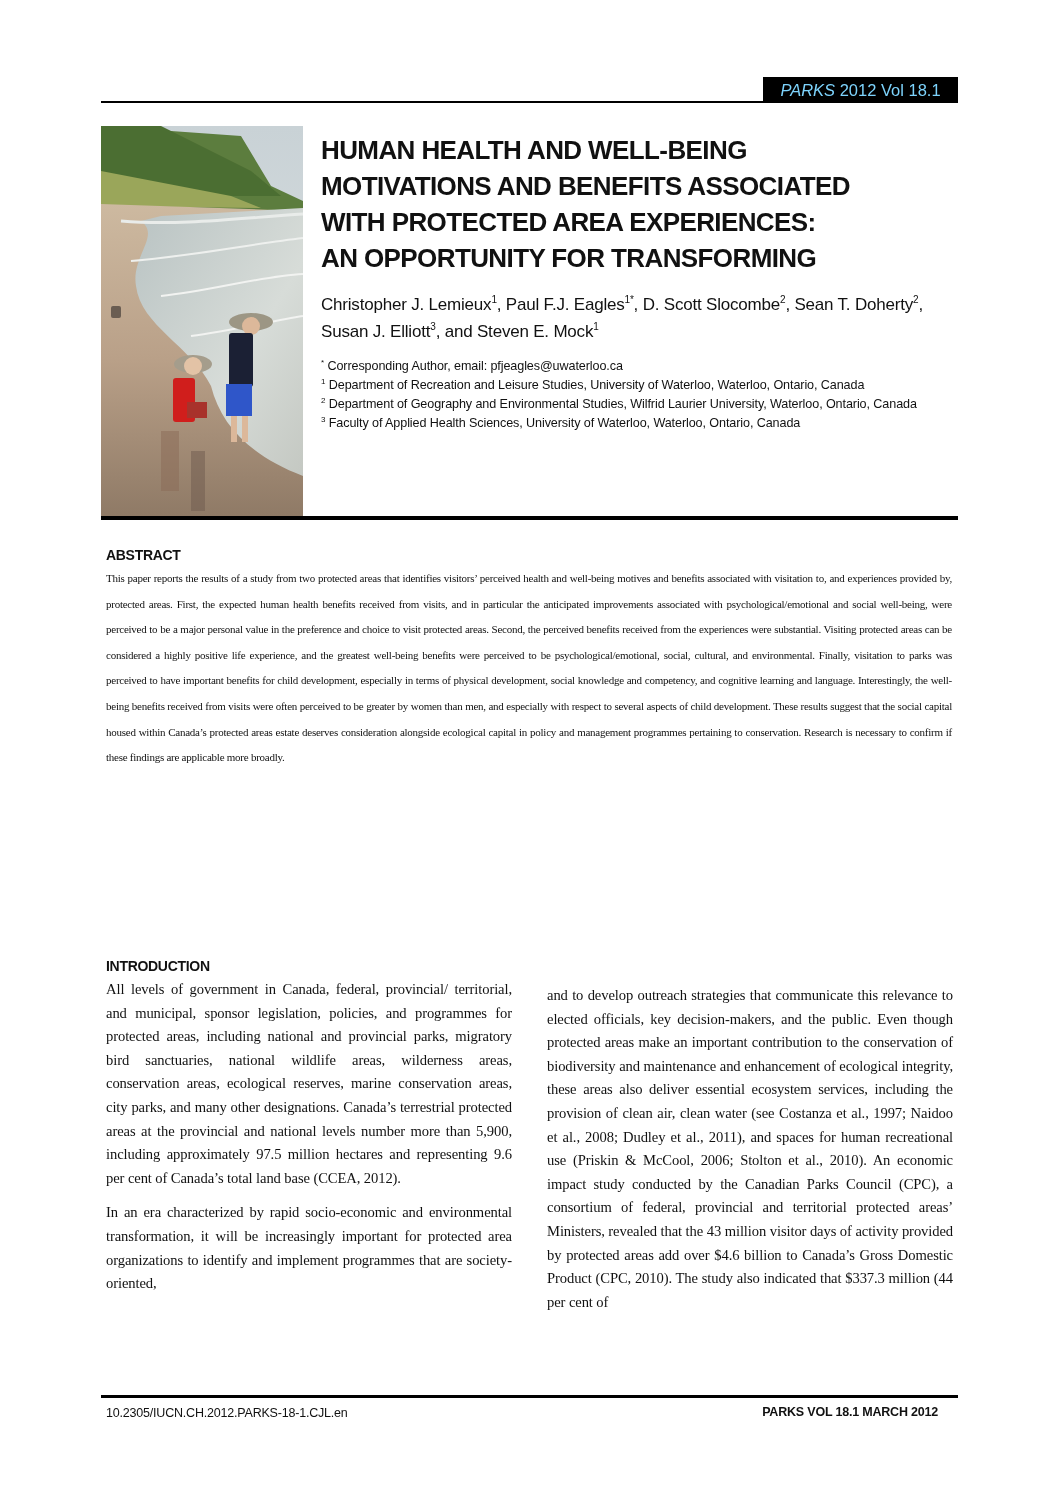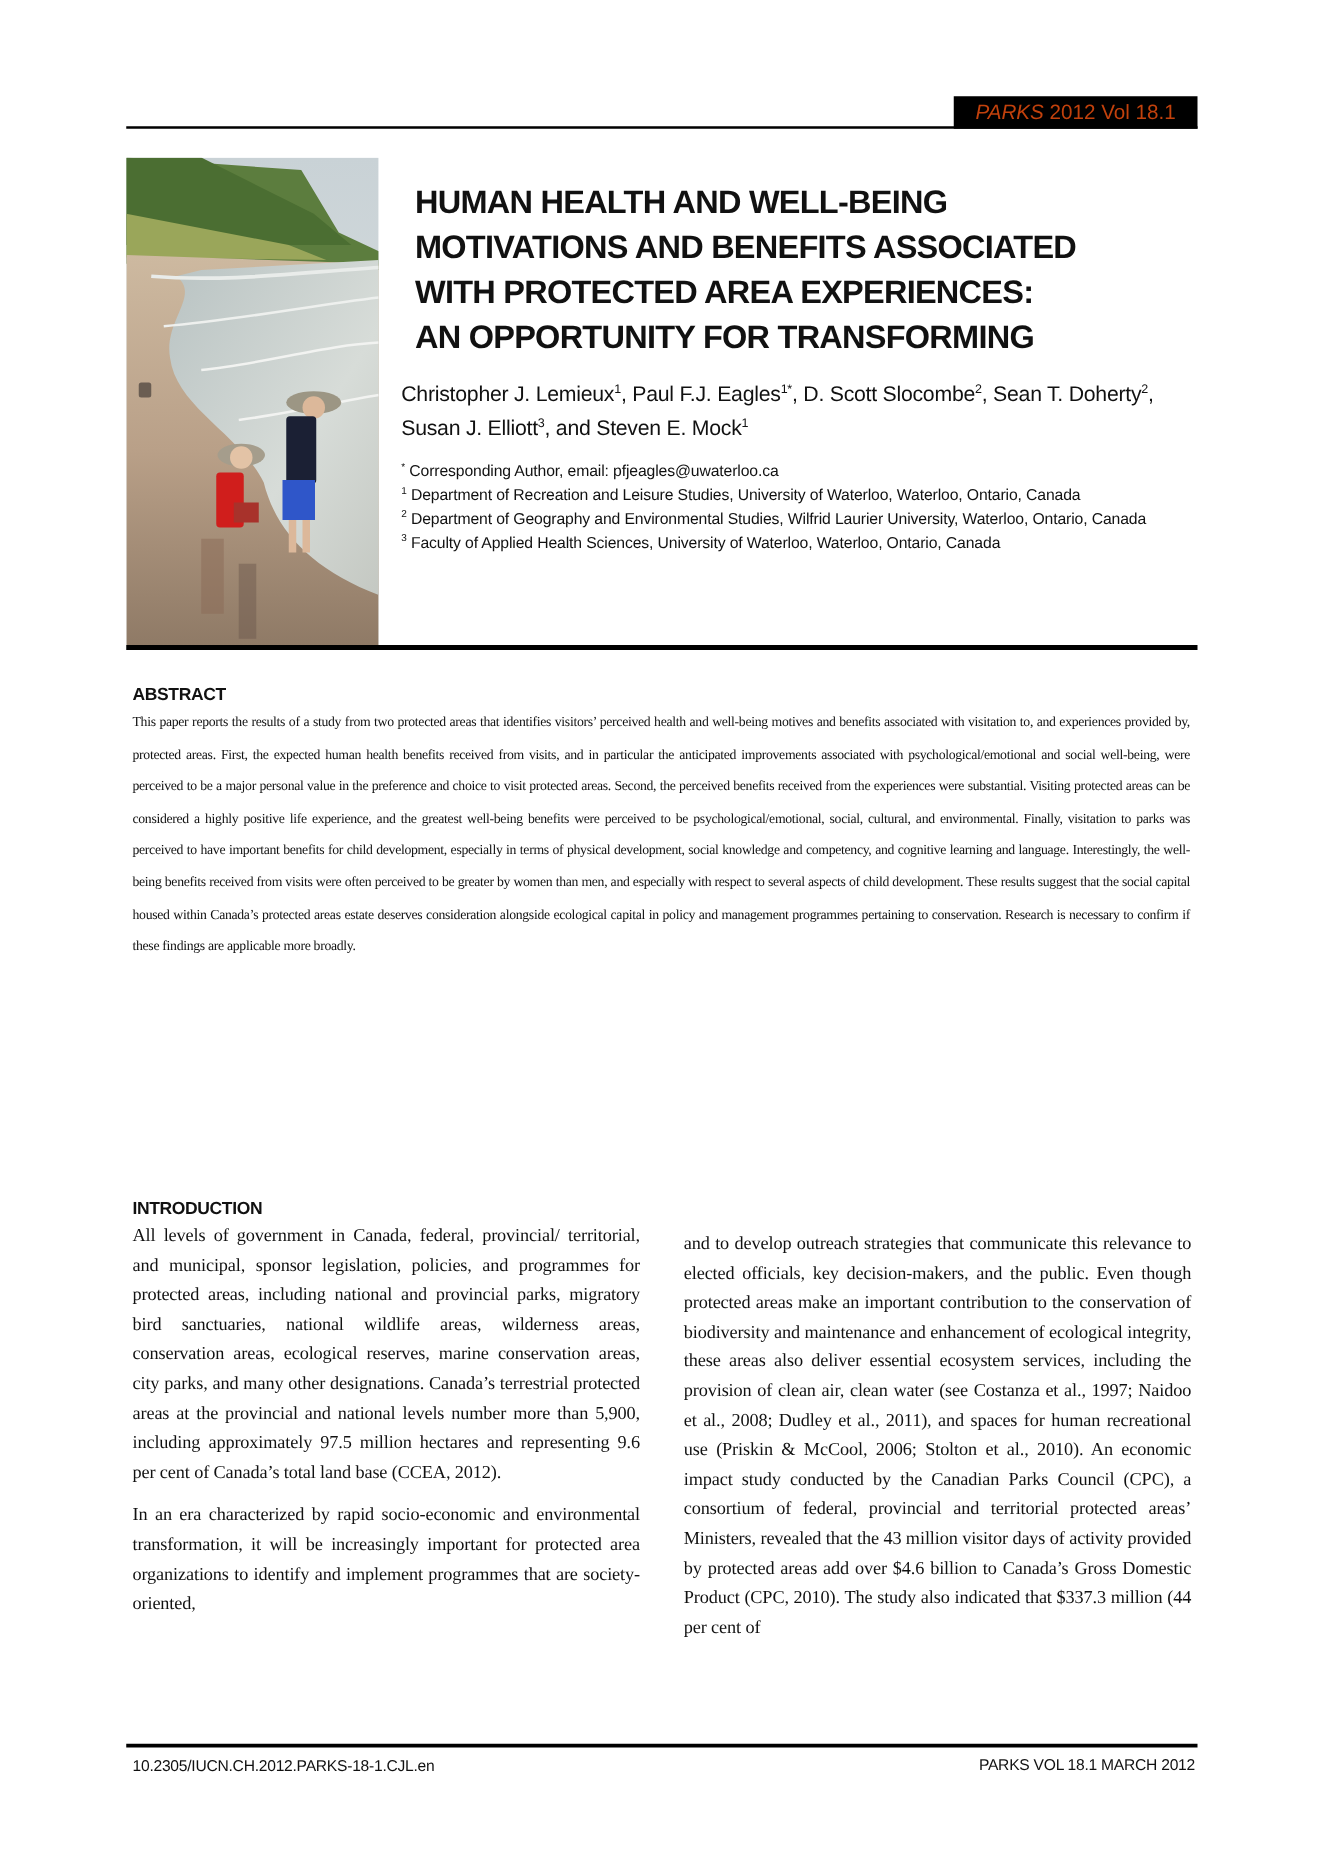--- a/index.html
+++ b/index.html
@@ -2,52 +2,52 @@
 <html><head>
   <meta charset="utf-8">
   <style>
     html, body { margin: 0; padding: 0; background: #ffffff; }
     body { width: 1058px; height: 1497px; position: relative; overflow: hidden; color: #111; }
     .sans { font-family: "Liberation Sans", "DejaVu Sans", sans-serif; }
     .serif { font-family: "Liberation Serif", "DejaVu Serif", serif; }
 
     .journal-tag {
       position: absolute; left: 763px; top: 77px; width: 195px; height: 26px;
-      background: #000; color: #c2410c; font-size: 16.5px; line-height: 26px;
+      background: #000; color: #7dd3fc; font-size: 16.5px; line-height: 26px;
       text-align: center; white-space: nowrap;
     }
     .journal-tag i { font-style: italic; }
     .top-rule { position: absolute; left: 101px; top: 101px; width: 857px; height: 2px; background: #000; }
 
     .cover-photo { position: absolute; left: 101px; top: 126px; width: 202px; height: 390px; overflow: hidden; }
     .cover-photo svg { display: block; }
 
     .title-block { position: absolute; left: 321px; top: 132px; width: 620px; }
-    .title { font-weight: bold; font-size: 26px; line-height: 36px; letter-spacing: -0.6px; margin: 11px; }
+    .title { font-weight: bold; font-size: 26px; line-height: 36px; letter-spacing: -0.6px; margin: 0; }
     .authors { font-size: 17px; line-height: 27px; margin-top: 15px; letter-spacing: -0.2px; }
     .authors sup { font-size: 10px; line-height: 0; }
     .affiliations { font-size: 12.6px; line-height: 19px; margin-top: 12px; letter-spacing: -0.1px; }
     .affiliations sup { font-size: 8px; line-height: 0; }
 
     .header-bottom-rule { position: absolute; left: 101px; top: 516px; width: 857px; height: 4px; background: #000; }
 
     .abstract { position: absolute; left: 106px; top: 546px; width: 846px; }
     .section-heading { font-weight: bold; font-size: 14px; line-height: 18px; letter-spacing: -0.3px; }
     .abstract-body { font-size: 11px; line-height: 25.6px; text-align: justify; letter-spacing: -0.25px; margin: 2px 0 0 0; }
 
     .col { position: absolute; top: 957px; width: 406px; }
     .col-left { left: 106px; }
     .col-right { left: 547px; top: 984px; }
     .col-body { font-size: 14.6px; line-height: 23.6px; text-align: justify; margin: 0; letter-spacing: -0.1px; }
     .col-left .col-body { margin-top: 3px; }
     .col-left .col-body + .col-body { margin-top: 11px; }
 
     .bottom-rule { position: absolute; left: 101px; top: 1395px; width: 857px; height: 3px; background: #000; }
     .footer-doi { position: absolute; left: 106px; top: 1406px; font-size: 12.5px; letter-spacing: -0.2px; }
-    .footer-issue { position: absolute; right: 102px; top: 1405px; font-size: 12.5px; font-weight: normal; letter-spacing: -0.2px; }
+    .footer-issue { position: absolute; right: 120px; top: 1405px; font-size: 12.5px; font-weight: bold; letter-spacing: -0.2px; }
   </style>
 </head>
 <body>
 
 <div class="journal-tag sans"><i>PARKS</i><span> 2012 Vol 18.1</span></div>
 <div class="top-rule"></div>
 
 <div class="cover-photo" title="Two children in sun hats at the water's edge on a sandy beach, trees along the shoreline">
   <svg width="202" height="390" viewBox="0 0 202 390">
     <defs>

